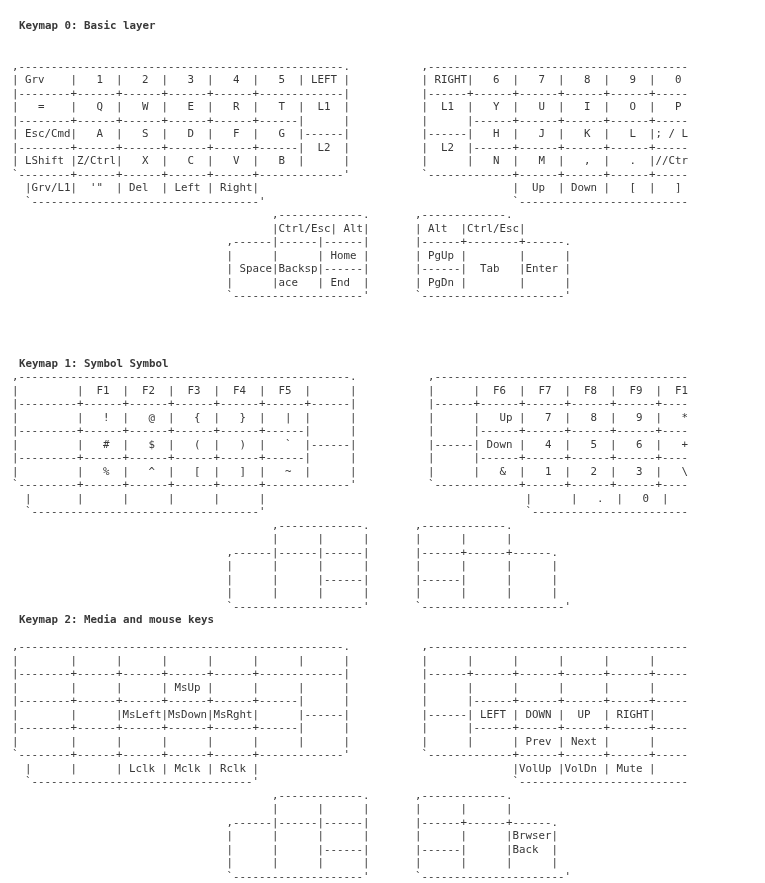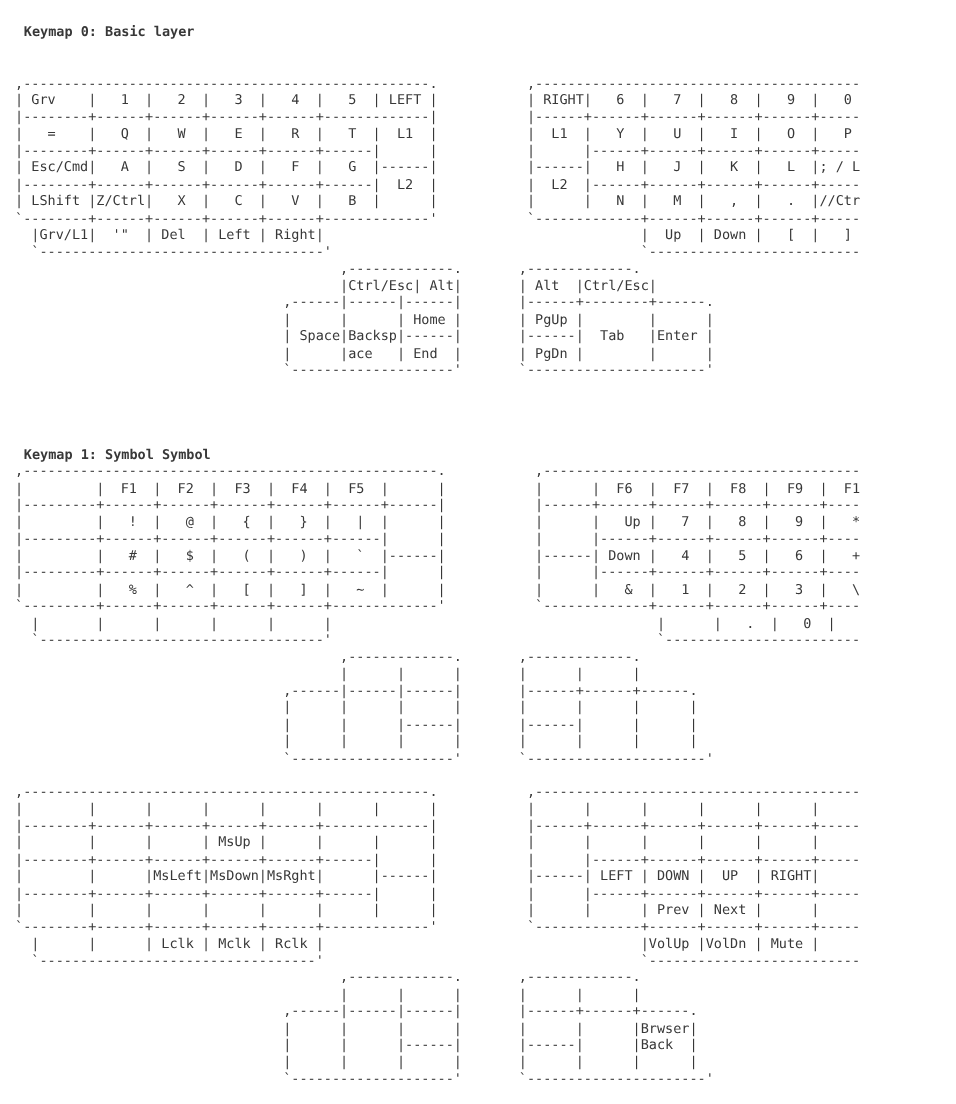--- a/index.html
+++ b/index.html
@@ -75,20 +75,21 @@
                                         ,-------------.       ,-------------.
                                         |      |      |       |      |      |
                                  ,------|------|------|       |------+------+------.
                                  |      |      |      |       |      |      |      |
                                  |      |      |------|       |------|      |      |
                                  |      |      |      |       |      |      |      |
                                  `--------------------'       `----------------------'</pre>
   </section>
 
   <section class="section-k2">
+    <div class="km-title">Keymap 2: Media and mouse keys</div>
     <pre class="art">,--------------------------------------------------.           ,--------------------------------------------------.
 |        |      |      |      |      |      |      |           |      |      |      |      |      |      |        |
 |--------+------+------+------+------+-------------|           |------+------+------+------+------+------+--------|
 |        |      |      | MsUp |      |      |      |           |      |      |      |      |      |      |        |
 |--------+------+------+------+------+------|      |           |      |------+------+------+------+------+--------|
 |        |      |MsLeft|MsDown|MsRght|      |------|           |------| LEFT | DOWN |  UP  | RIGHT|      |  Play  |
 |--------+------+------+------+------+------|      |           |      |------+------+------+------+------+--------|
 |        |      |      |      |      |      |      |           |      |      | Prev | Next |      |      |        |
 `--------+------+------+------+------+-------------'           `-------------+------+------+------+------+--------'
   |      |      | Lclk | Mclk | Rclk |                                       |VolUp |VolDn | Mute |      |      |

